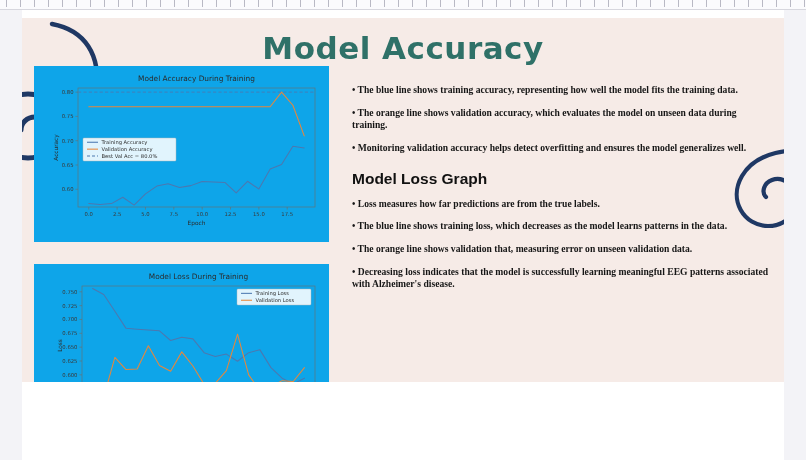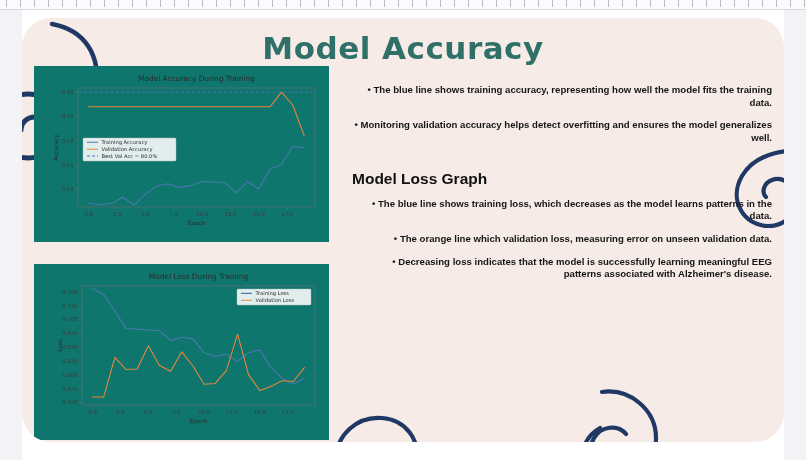--- a/index.html
+++ b/index.html
@@ -18,24 +18,23 @@
   }
   #ruler .tick {
     position:absolute; top:0; width:1px; height:7px; background:#b9b9c4;
   }
   #gutter-left  { position:absolute; left:0;   top:10px; width:22px; height:450px; background:#f3f3f7; }
   #gutter-right { position:absolute; right:0;  top:10px; width:22px; height:450px; background:#f3f3f7; }
 
   
   #slide {
     position:absolute; left:22px; top:18px;
-    width:762px; height:424px;
+    width:762px; height:364px;
     background:#f6ebe7;
     overflow:hidden;
-    border-radius:29px;
   }
 
   
   .swirl { position:absolute; pointer-events:none; }
   .swirl svg { display:block; overflow:visible; }
 
   
   #slide-title {
     position:absolute; left:0; top:12px; width:762px;
     text-align:center;
@@ -43,21 +42,21 @@
     font-weight:bold;
     font-size:31px;
     letter-spacing:0.5px;
     color:#2f7168;
     z-index:6;
   }
 
   
   .chart-card {
     position:absolute;
-    background:#0f766e;
+    background:#0ea5e9;
     z-index:5;
   }
   #chart-card-accuracy { left:12px; top:48px;  width:295px; height:176px; }
   #chart-card-loss     { left:12px; top:246px; width:295px; height:176px;text-align:right; }
   .chart-card svg { display:block; width:100%; height:100%; }
 
   .mpl-title      { font-family:"DejaVu Sans", sans-serif; font-size:7.4px; fill:#2b2b2b; text-anchor:middle; }
   .mpl-tick       { font-family:"DejaVu Sans", sans-serif; font-size:5.3px; fill:#3a3a3a; }
   .mpl-axlabel    { font-family:"DejaVu Sans", sans-serif; font-size:5.8px; fill:#2b2b2b; text-anchor:middle; }
   .mpl-legend-txt { font-family:"DejaVu Sans", sans-serif; font-size:5.2px; fill:#2b2b2b; }
@@ -72,29 +71,28 @@
   #text-column { position:absolute; left:330px; top:66px; width:420px; z-index:6; }
   .section { margin-bottom:10px; }
   .section-heading {
     font-family:"Liberation Sans", sans-serif;
     font-weight:bold;
     font-size:15.5px;
     color:#111111;
     margin-bottom:11px;
   }
   .bullet {
-    font-family:Liberation Sans, sans-serif;
+    font-family:Liberation Serif, serif;
     font-weight:bold;
     font-size:9.6px;
     line-height:1.32;
     color:#161616;
     margin-bottom:10px;
-    text-align:right;
-  }
-  #section-loss { margin-top:25px; }
+  }
+  #section-loss { margin-top:15px; }
   #section-loss .section-heading { margin-bottom:10px; }
 </style>
 </head>
 <body>
 
 <div id="ruler">
     <div class="tick" style="left: 6px;"></div>
     <div class="tick" style="left: 20px;"></div>
     <div class="tick" style="left: 34px;"></div>
     <div class="tick" style="left: 48px;"></div>
@@ -283,24 +281,26 @@
         <text x="221.5" y="31.249999999999996" class="mpl-legend-txt">Training Loss</text>
         <line x1="207" y1="36.25" x2="218" y2="36.25" stroke="#e8873a" stroke-width="1.05"></line>
         <text x="221.5" y="38.15" class="mpl-legend-txt">Validation Loss</text>
       </svg>
   </div>
 
   <div id="text-column">
 
     <div class="section" id="section-accuracy">
       <div class="bullet">• The blue line shows training accuracy, representing how well the model fits the training data.</div>
+      <div class="bullet">• The orange line shows validation accuracy, which evaluates the model on unseen data during training.</div>
       <div class="bullet">• Monitoring validation accuracy helps detect overfitting and ensures the model generalizes well.</div>
     </div>
 
     <div class="section" id="section-loss">
       <div class="section-heading">Model Loss Graph</div>
+      <div class="bullet">• Loss measures how far predictions are from the true labels.</div>
       <div class="bullet">• The blue line shows training loss, which decreases as the model learns patterns in the data.</div>
-      <div class="bullet">• The orange line which validation loss, measuring error on unseen validation data.</div>
+      <div class="bullet">• The orange line shows validation that, measuring error on unseen validation data.</div>
       <div class="bullet">• Decreasing loss indicates that the model is successfully learning meaningful EEG patterns associated with Alzheimer's disease.</div>
     </div>
 
   </div>
 </div>
 
 </body></html>

